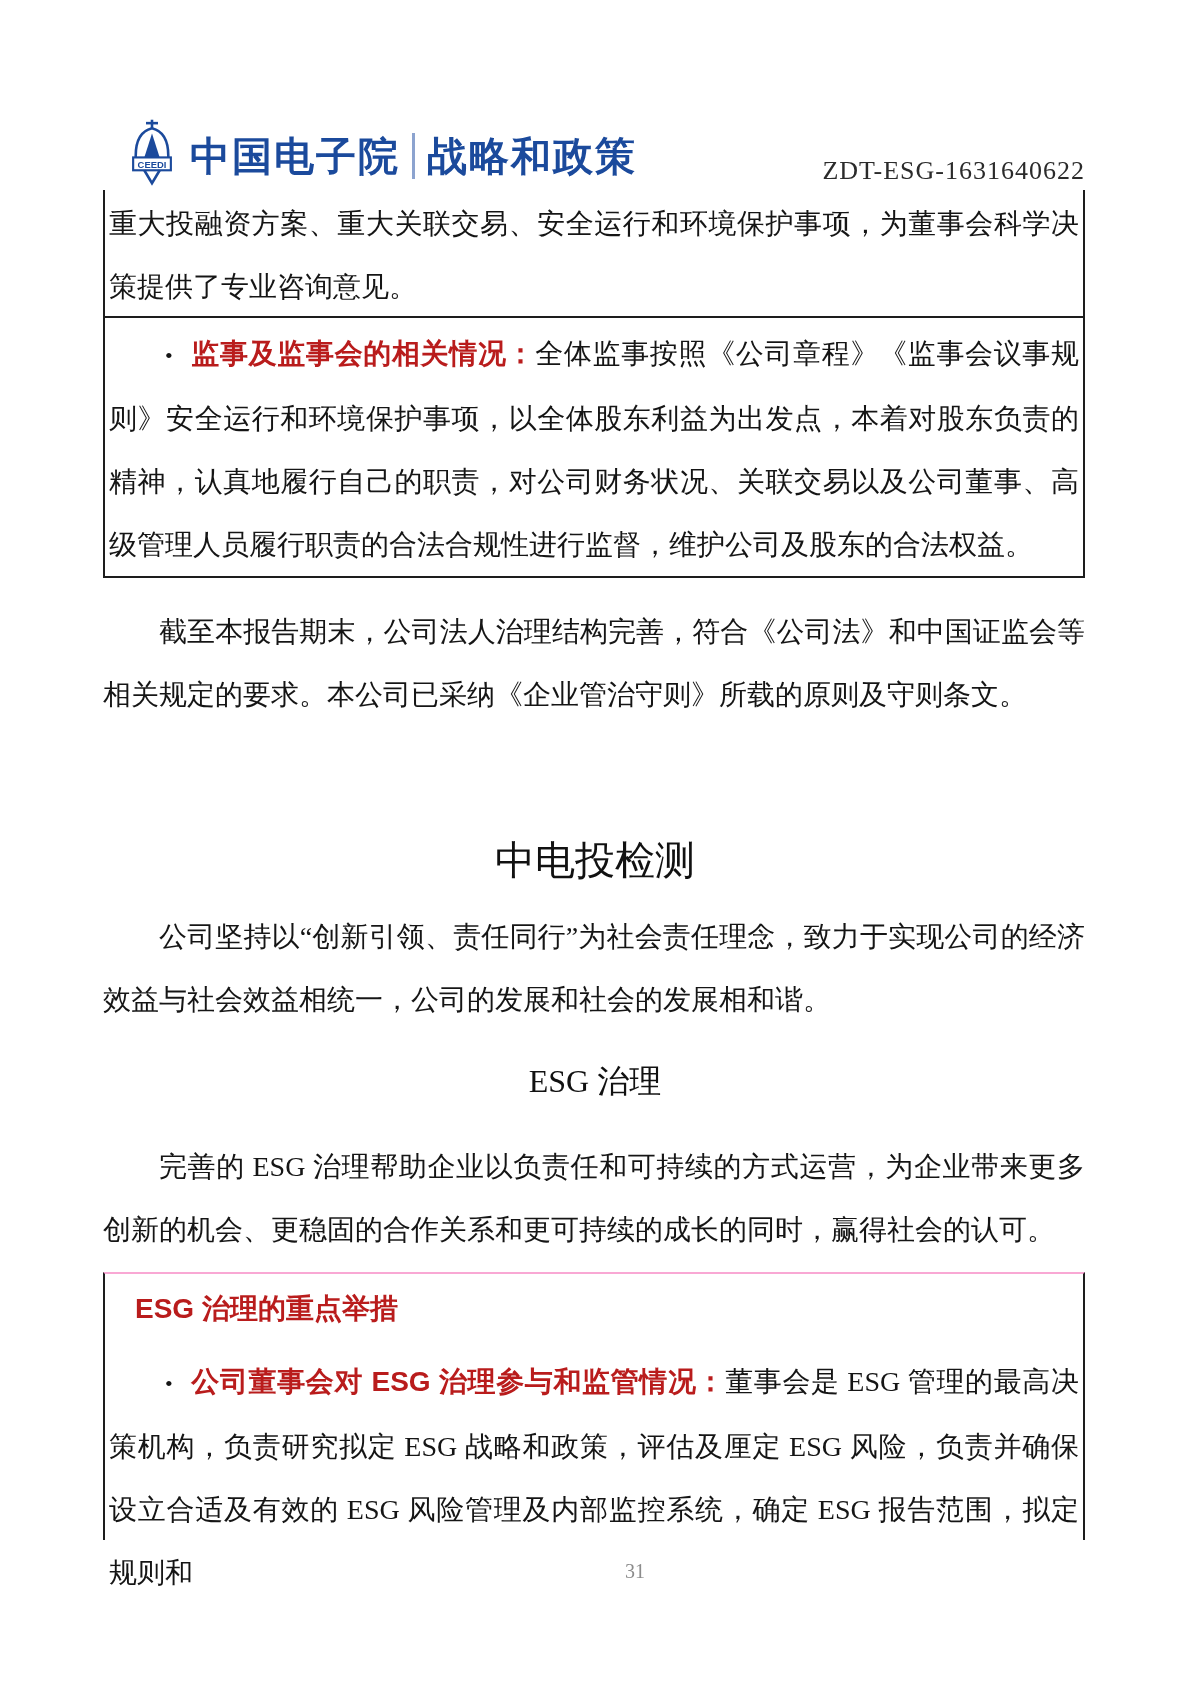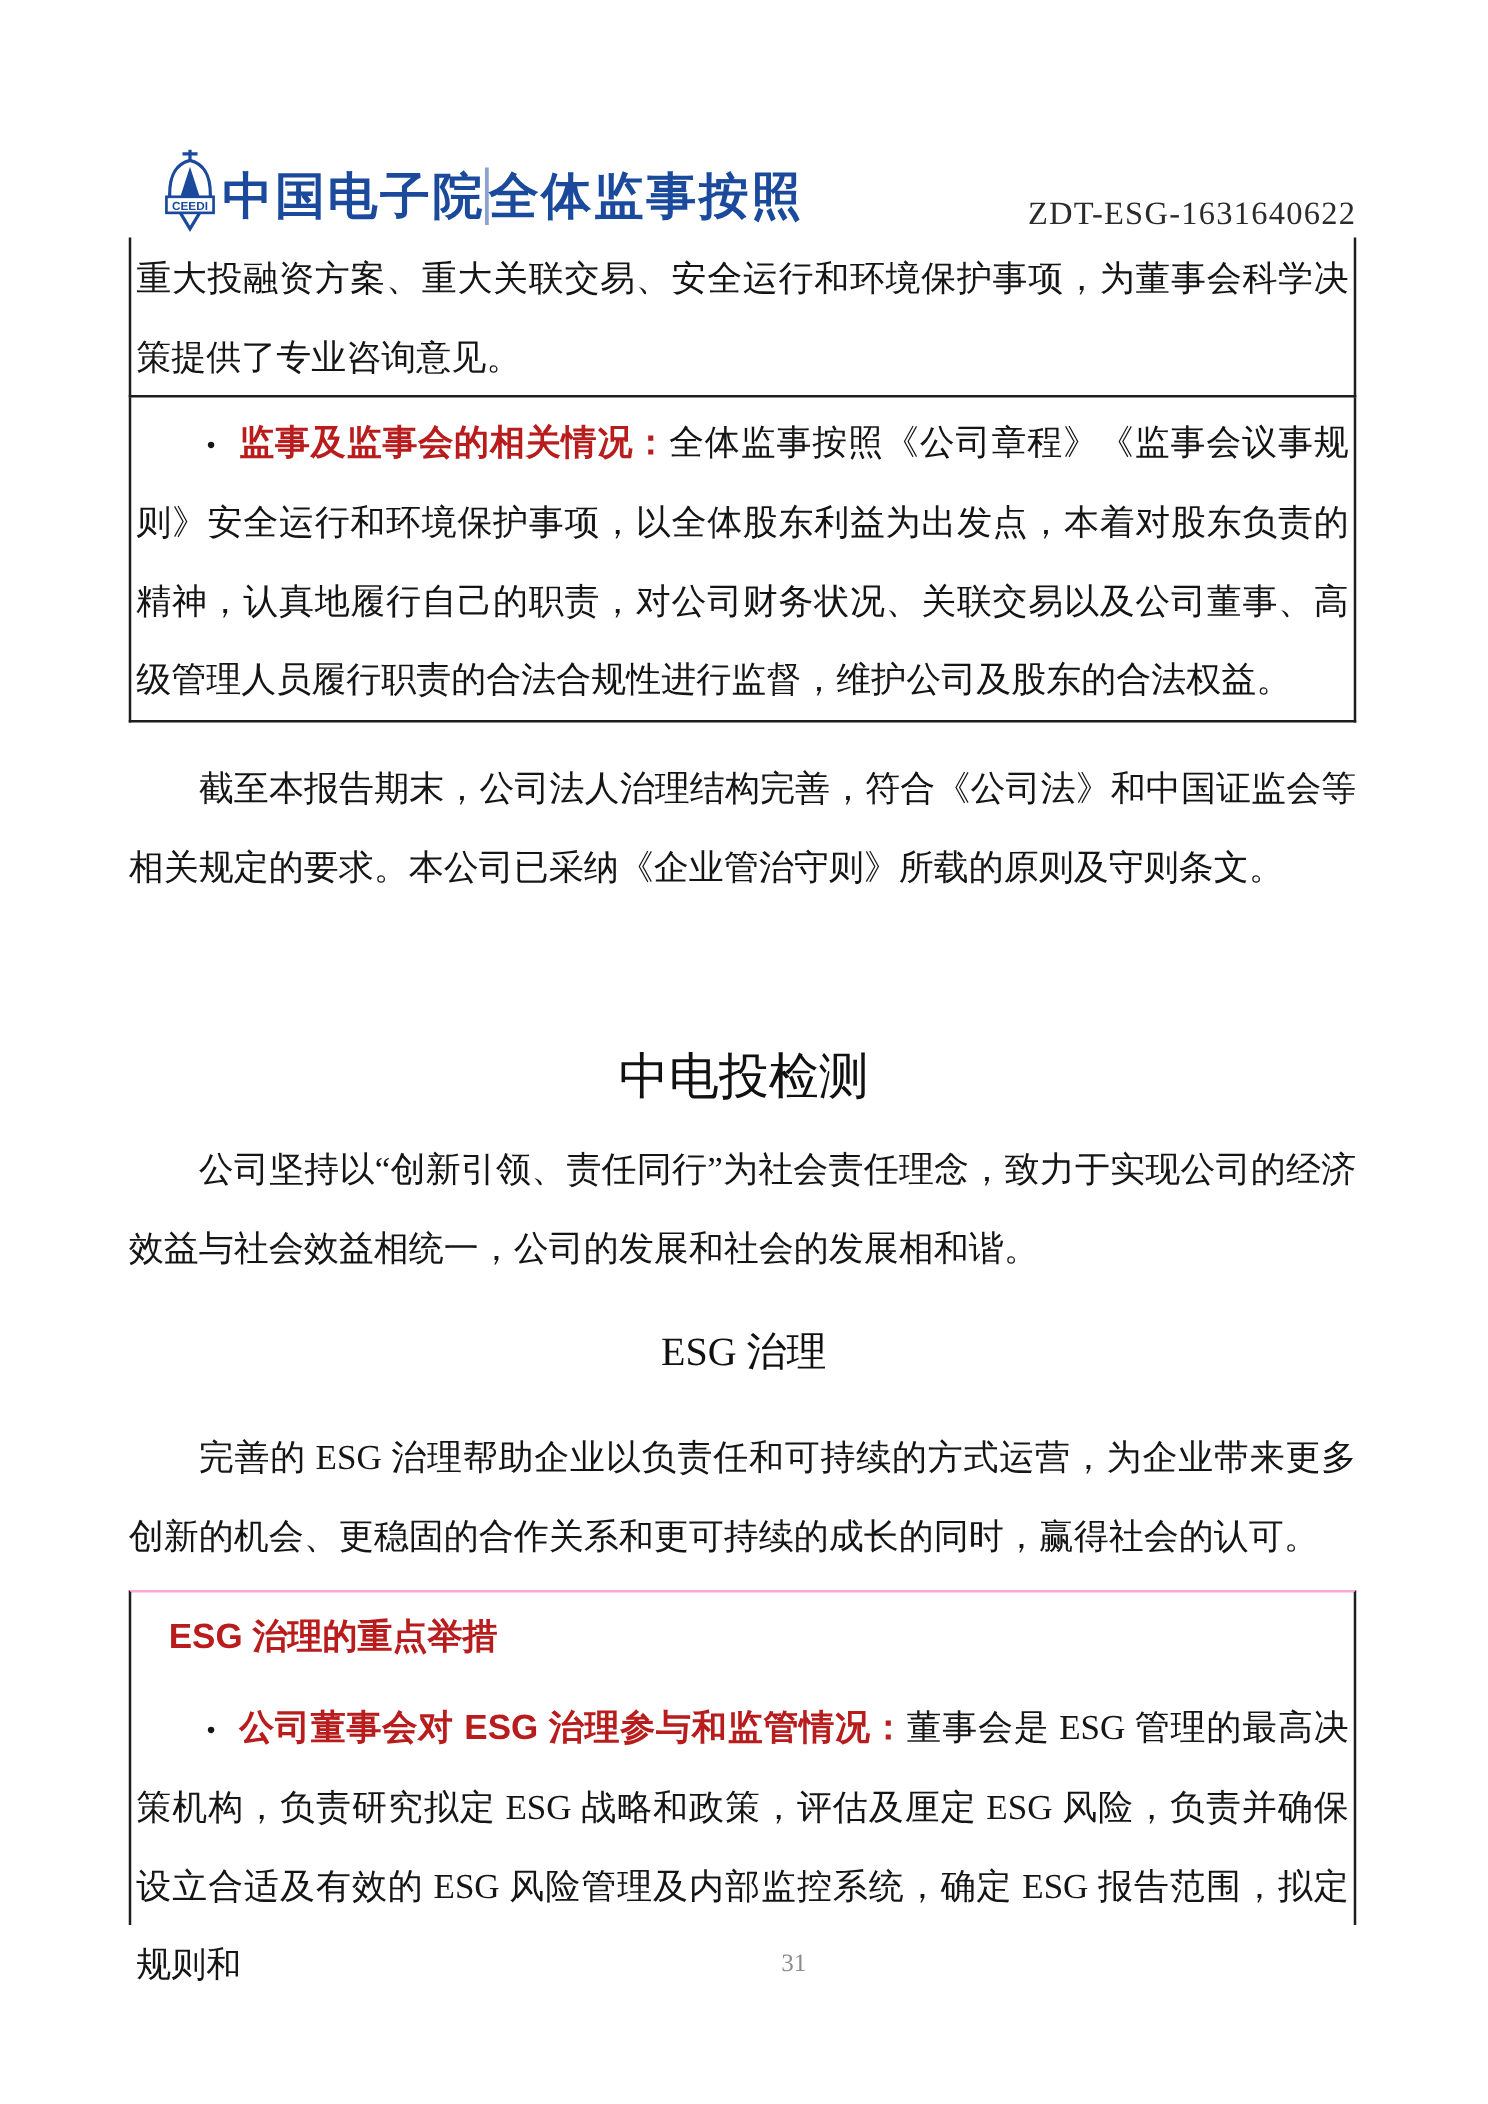--- a/index.html
+++ b/index.html
@@ -10,21 +10,21 @@
     margin:0 auto;
     background:#ffffff;
     font-family:"Liberation Serif","DejaVu Serif",serif;
     color:#1a1a1a;
     overflow:hidden;
   }
 
   
   .logo {
     position:absolute; left:126px; top:118px;
-    display:flex; align-items:center; 
+    display:flex; align-items:center; gap:12px;
     color:#1b4a9c;
   }
   .logo .emblem { flex:0 0 auto; }
   .logo .org-name, .logo .sub-name {
     font-family:"Liberation Sans","DejaVu Sans",sans-serif;
     font-weight:bold; font-size:40px; letter-spacing:2px;
     color:#1b4a9c; white-space:nowrap;
   }
   .logo .divider {
     width:3px; height:46px; background:#8ca3cf; flex:0 0 auto;
@@ -112,21 +112,21 @@
         <polygon points="30,18 39,46 21,46" fill="#1b4a9c"></polygon>
         <rect x="8" y="46" width="44" height="15" fill="#ffffff" stroke="#1b4a9c" stroke-width="2.5"></rect>
         <text x="30" y="58" text-anchor="middle" font-family="Liberation Sans, DejaVu Sans, sans-serif" font-size="11" font-weight="bold" fill="#1b4a9c">CEEDI</text>
         <g fill="none" stroke="#1b4a9c" stroke-width="3">
           <path d="M21 61 L30 76 L39 61"></path>
         </g>
       </svg>
     </span>
     <span class="org-name">中国电子院</span>
     <span class="divider"></span>
-    <span class="sub-name">全体监事按照</span>
+    <span class="sub-name">战略和政策</span>
   </div>
 
   <div class="doc-number">ZDT-ESG-1631640622</div>
 
   <div class="box box-carryover">
     <p class="body-text">重大投融资方案、重大关联交易、安全运行和环境保护事项，为董事会科学决策提供了专业咨询意见。</p>
   </div>
 
   <div class="box box-supervisors">
     <p class="body-text indent2"><span class="bullet-char">•</span><span class="bold-label">监事及监事会的相关情况：</span><span>全体监事按照《公司章程》《监事会议事规则》安全运行和环境保护事项，以全体股东利益为出发点，本着对股东负责的精神，认真地履行自己的职责，对公司财务状况、关联交易以及公司董事、高级管理人员履行职责的合法合规性进行监督，维护公司及股东的合法权益。</span></p>

